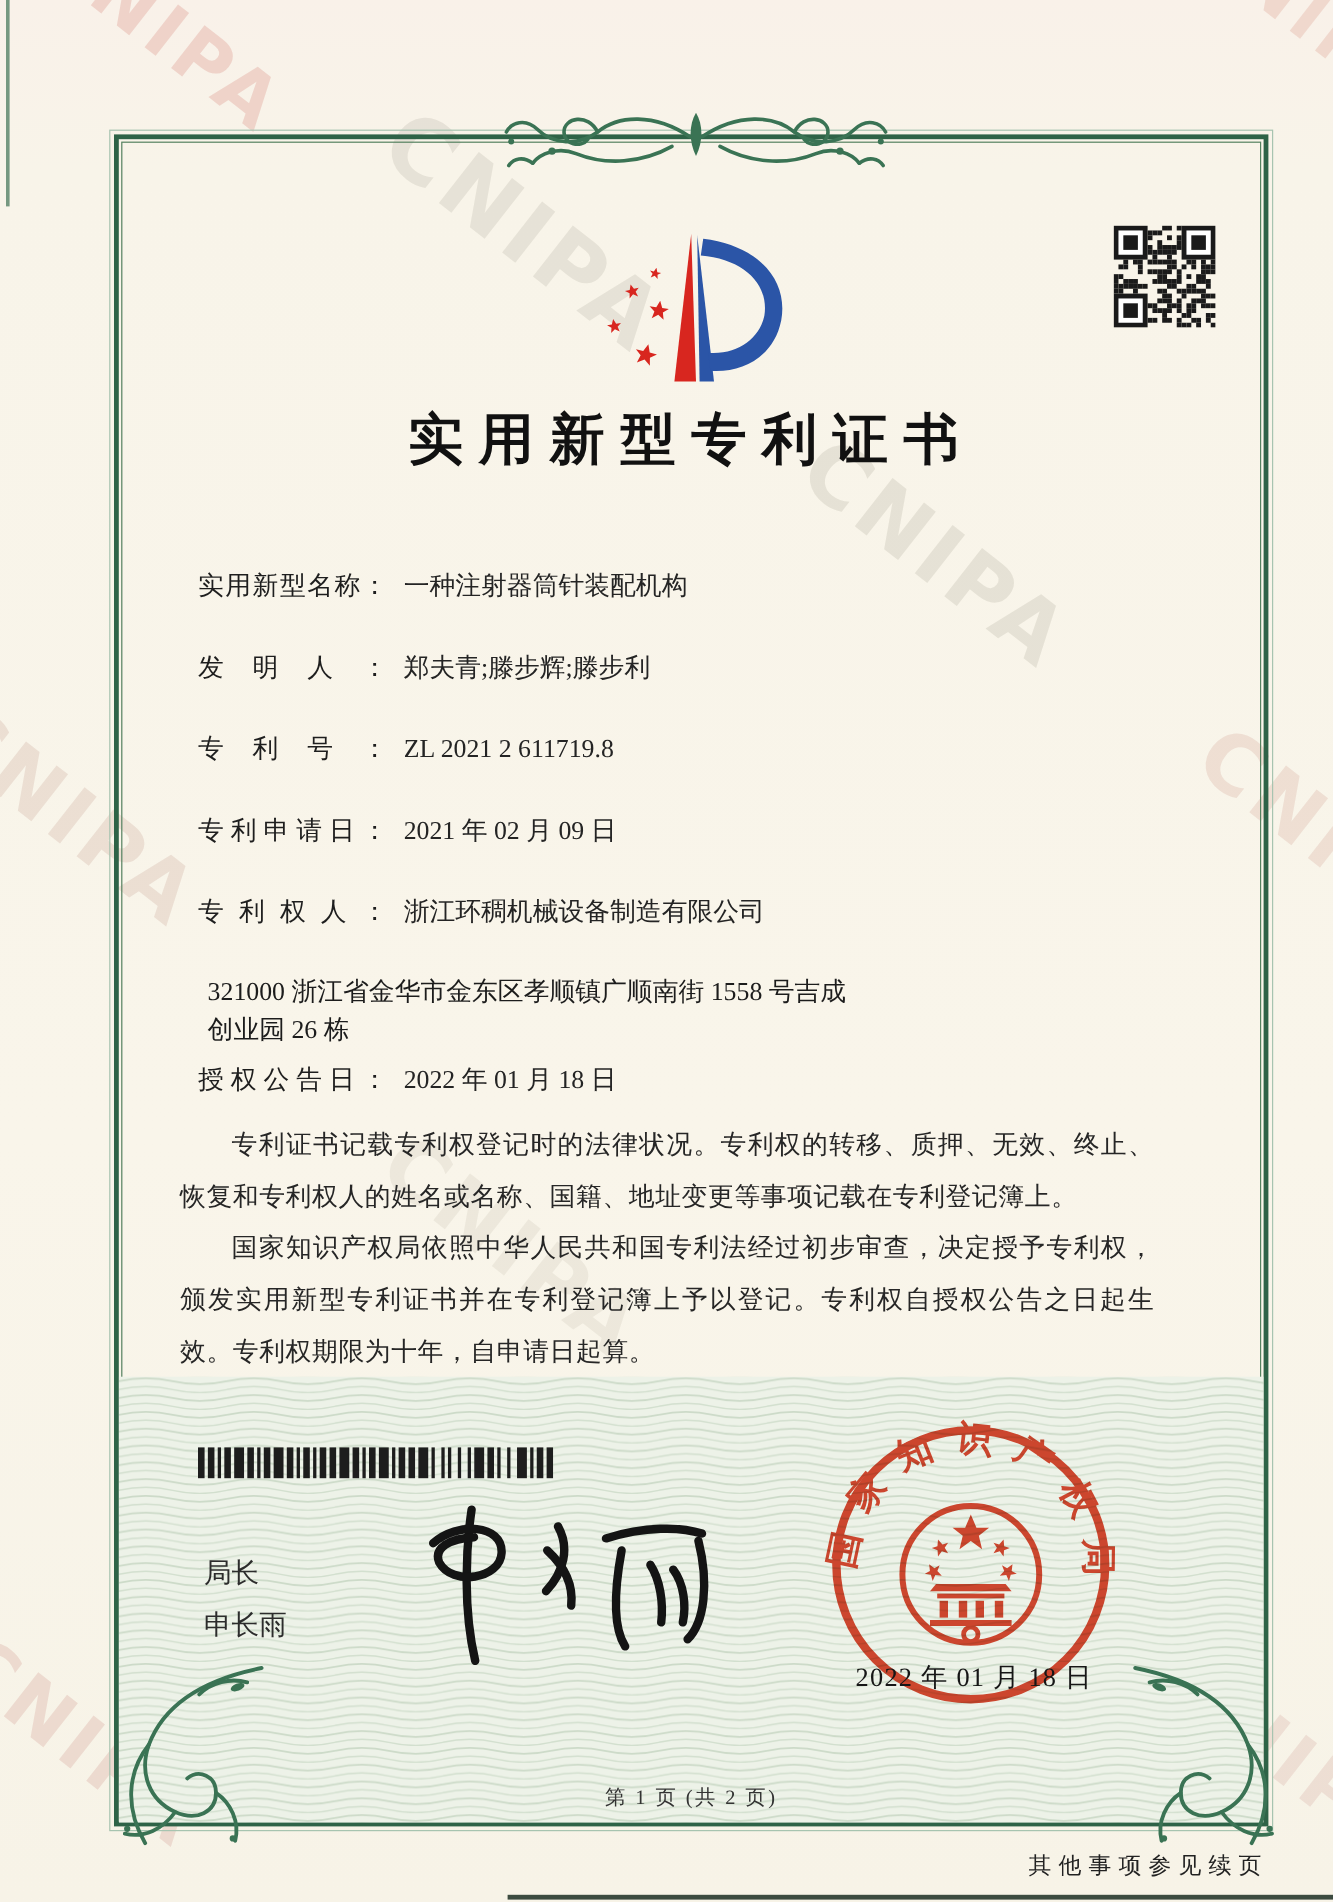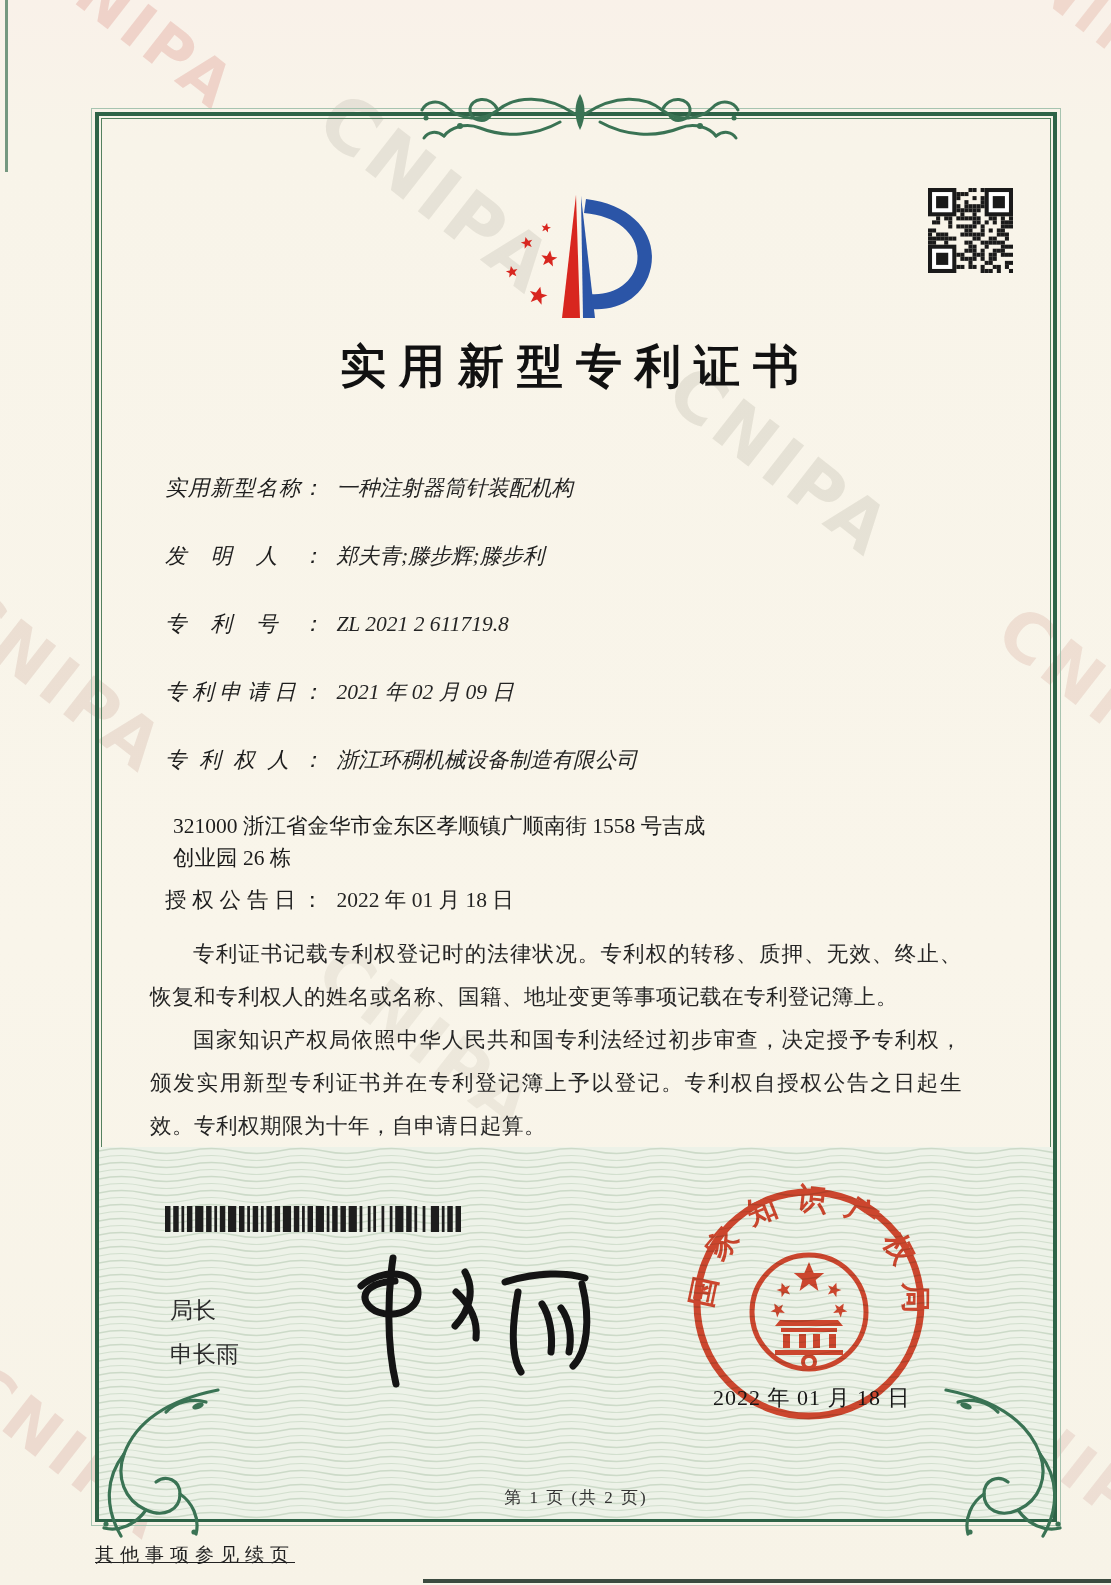--- a/index.html
+++ b/index.html
@@ -16,21 +16,21 @@
   .frame::after{content:"";position:absolute;inset:2px;border:1px solid #54815f;}
   .band{position:absolute;left:99px;top:1147px;width:954px;height:372px;z-index:3;}
   .edge-left{position:absolute;left:5px;top:0;width:3px;height:172px;background:#4a7a5c;opacity:.75;z-index:4;}
   .edge-bottom{position:absolute;left:423px;top:1579px;width:688px;height:4px;background:#3c4b40;z-index:4;}
   .cert-no{position:absolute;left:146px;top:178px;font-size:21px;letter-spacing:3px;color:#2a2a2a;z-index:5;}
   .logo{position:absolute;left:492px;top:183px;z-index:5;}
   .qr{position:absolute;left:928px;top:188px;z-index:5;}
   .title{position:absolute;left:95px;top:336px;width:962px;text-align:center;
       font-size:46px;font-weight:bold;letter-spacing:13px;color:#111;z-index:5;}
   .fields{position:absolute;left:165px;top:470px;width:800px;font-size:21.5px;z-index:5;}
-  .frow{line-height:36px;margin-bottom:32px;white-space:nowrap;font-style:italic;}
+  .frow{line-height:36px;margin-bottom:32px;white-space:nowrap;}
   .flabel{display:inline-block;width:158px;text-align:justify;text-align-last:justify;
       vertical-align:top;color:#1e1e1e;}
   .fvalue{display:inline-block;margin-left:8px;color:#242424;}
   .frow-addr{line-height:32px;margin-bottom:8px;display:flex;}
   .frow-addr .flabel{flex:0 0 158px;}
   .addrv{margin-left:8px;white-space:nowrap;font-family:Liberation Serif, serif;}
   .frow-grant{display:flex;line-height:36px;}
   .gpair1{flex:0 0 427px;white-space:nowrap;}
   .gpair2{white-space:nowrap;}
   .paras{position:absolute;left:150px;top:933px;width:812px;font-size:21.5px;line-height:43px;
@@ -39,22 +39,22 @@
   .barcode{position:absolute;left:165px;top:1206px;z-index:6;fill:#1d1d1d;}
   .director{position:absolute;left:170px;top:1295px;z-index:6;
       font-family:"DejaVu Sans","Liberation Sans",sans-serif;font-size:23px;color:#2c2c2c;}
   .director div{margin-bottom:13px;}
   .sig{position:absolute;left:305px;top:1250px;z-index:6;}
   .seal{position:absolute;left:683px;top:1178px;z-index:6;opacity:.92;mix-blend-mode:multiply;}
   .seal-date{position:absolute;left:713px;top:1383px;z-index:7;font-size:22px;letter-spacing:1px;
       color:#161616;white-space:nowrap;}
   .page-info{position:absolute;left:95px;top:1486px;width:962px;text-align:center;
       font-size:17px;letter-spacing:2px;color:#333;z-index:6;font-family:Liberation Serif, serif;}
-  .cont-note{position:absolute;left:95px;top:1542px;width:962px;text-align:left;
-      font-size:19px;letter-spacing:6px;color:#222;z-index:5;text-decoration:underline;}
+  .cont-note{position:absolute;left:95px;top:1542px;width:962px;text-align:right;
+      font-size:19px;letter-spacing:6px;color:#222;z-index:5;}
   .orn-top{position:absolute;left:400px;top:82px;z-index:6;}
   .orn-bl{position:absolute;left:76px;top:1382px;z-index:6;}
   .orn-br{position:absolute;left:938px;top:1382px;z-index:6;transform:scaleX(-1);}
   svg{display:block;}
 </style>
 </head>
 <body>
 
 <div class="page">
 

